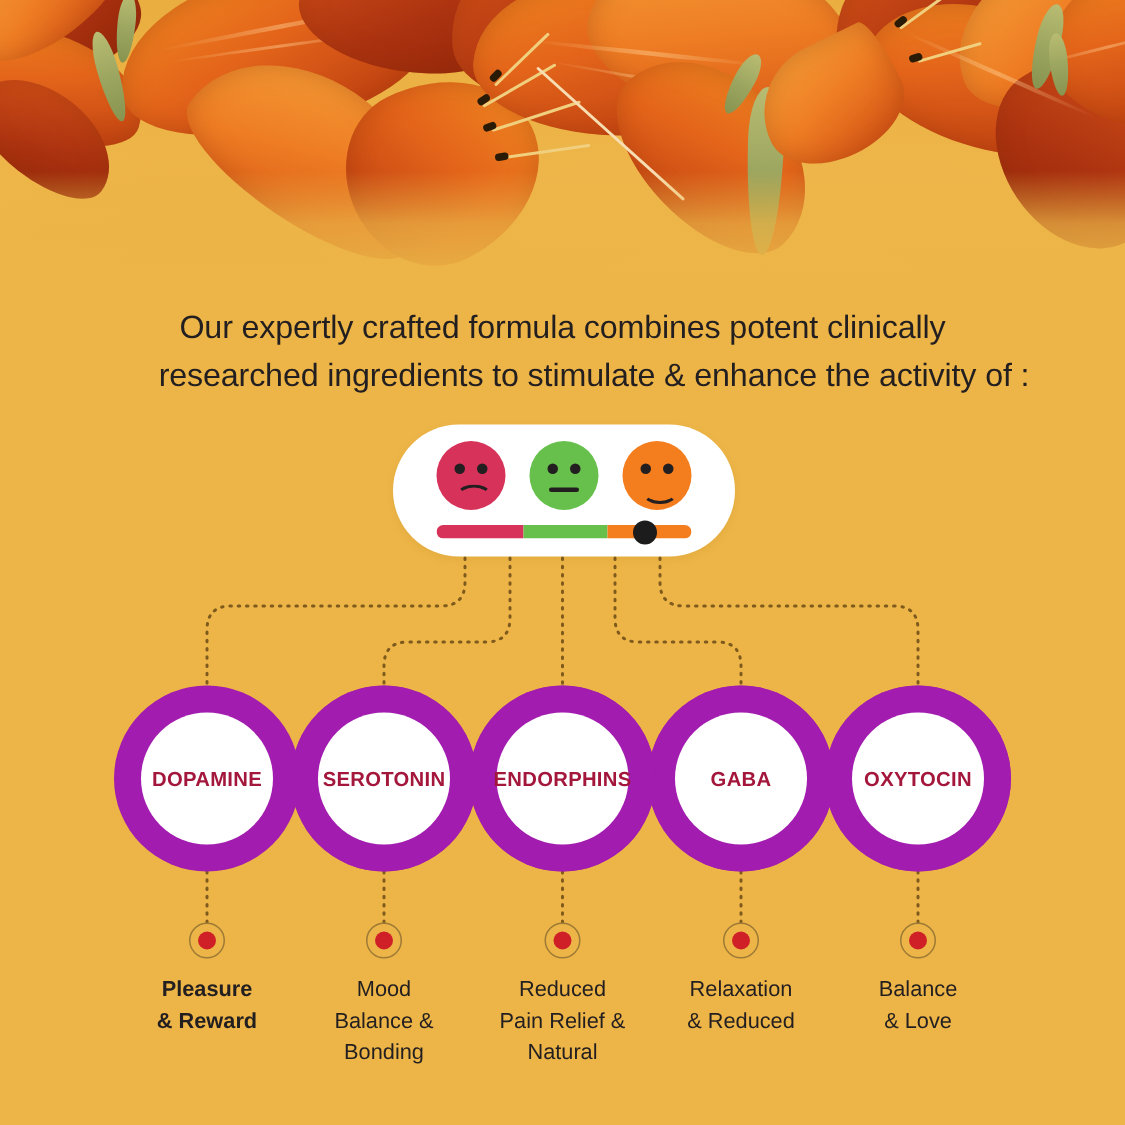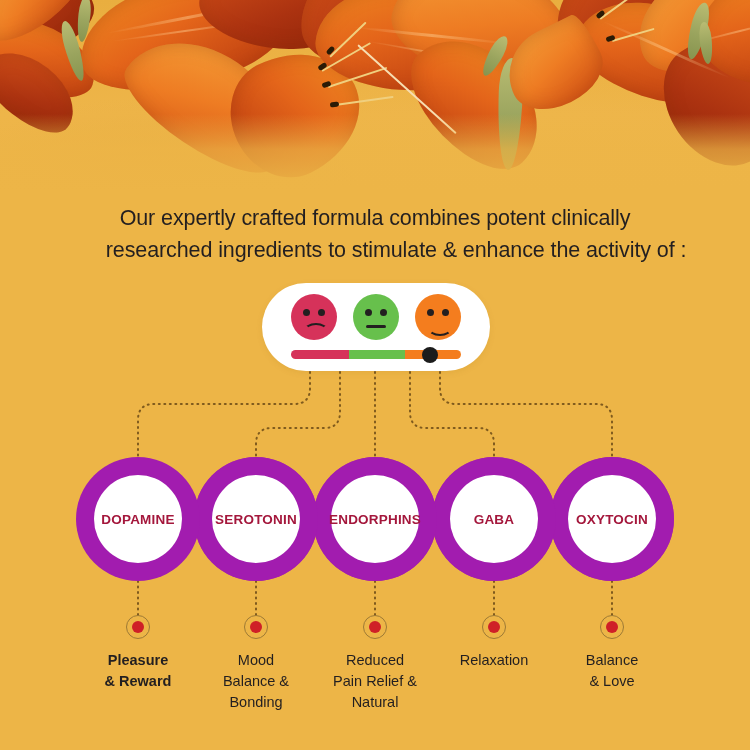--- a/index.html
+++ b/index.html
@@ -416,19 +416,20 @@
     <span>Balance &amp;</span>
     <span>Bonding</span>
   </div>
   <div class="benefit-caption" style="left:310px; top:650px;">
     <span>Reduced</span>
     <span>Pain Relief &amp;</span>
     <span>Natural</span>
   </div>
   <div class="benefit-caption" style="left:429px; top:650px;">
     <span>Relaxation</span>
+    <span>&amp; Reduced</span>
   </div>
   <div class="benefit-caption" style="left:547px; top:650px;">
     <span>Balance</span>
     <span>&amp; Love</span>
   </div>
 
 </div>
 
 </body></html>

